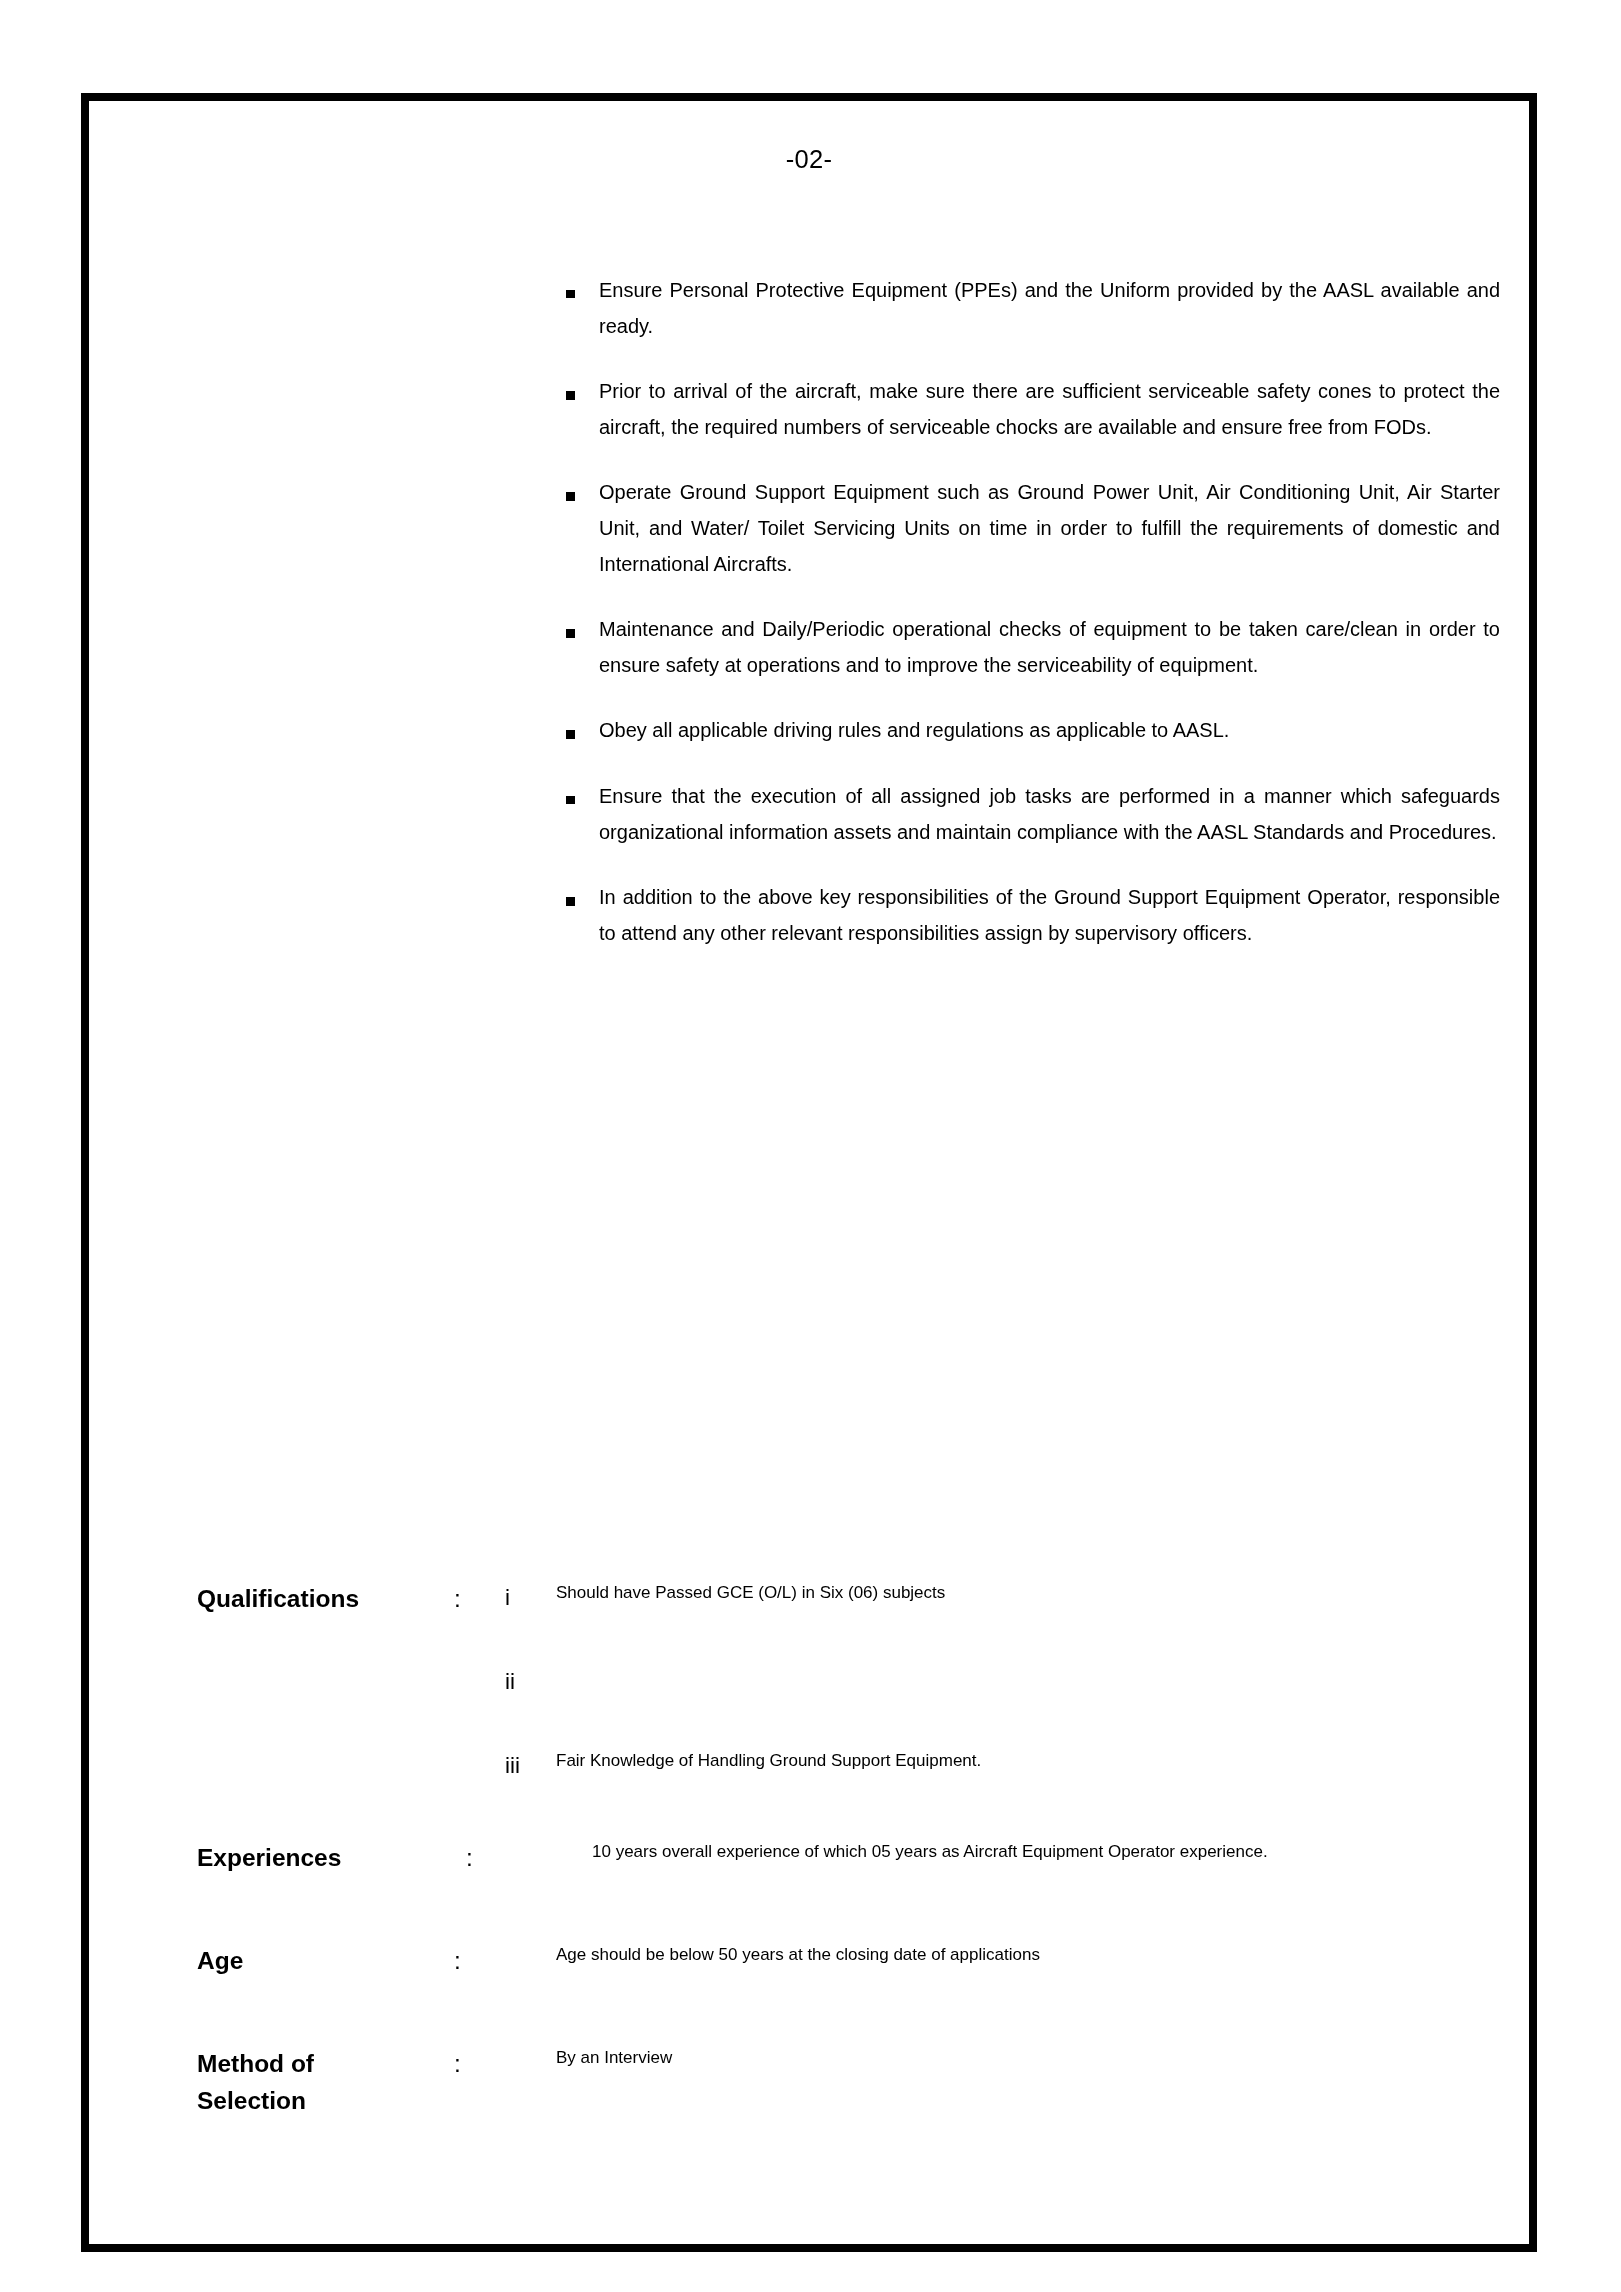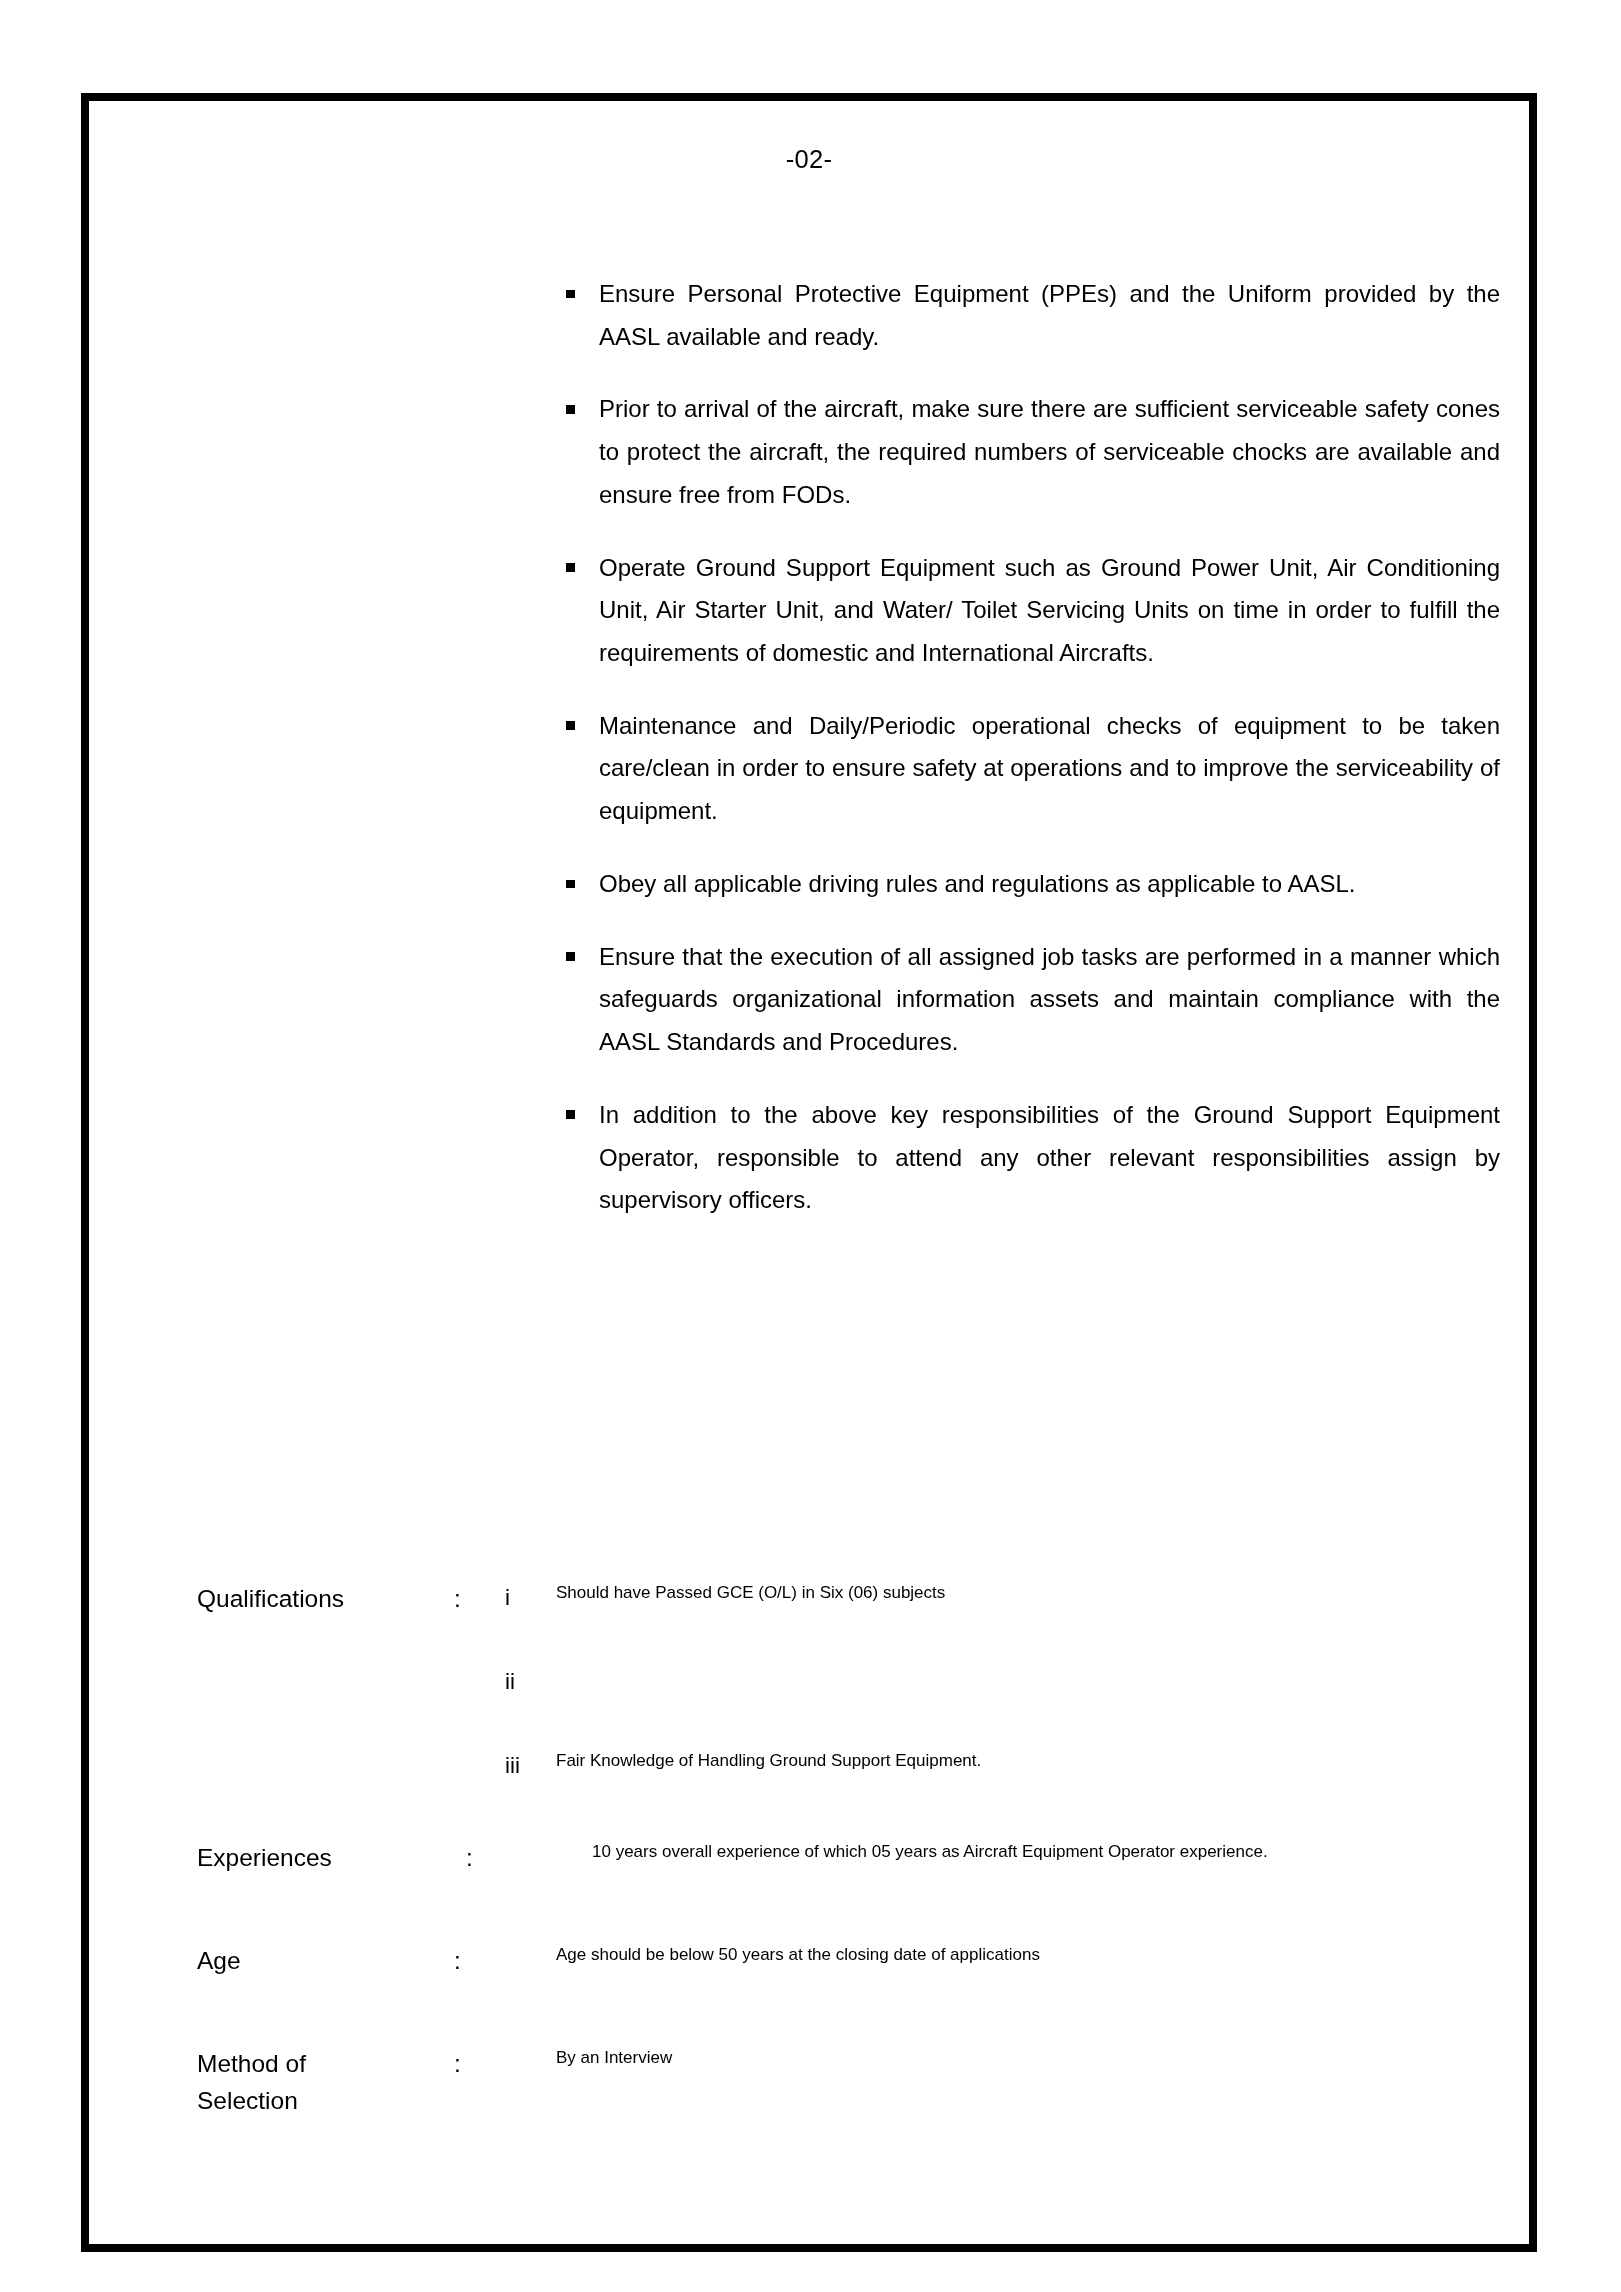--- a/index.html
+++ b/index.html
@@ -60,21 +60,21 @@
   .duties {
     position: absolute;
     left: 477px;   
     top: 172px;
     width: 934px;  
   }
   .bullet-item {
     position: relative;
     padding-left: 33px;
     margin-bottom: 30px;
-    font-size: 24px;
+    font-size: 20px;
     line-height: 1.78;
     text-align: justify;
     text-justify: inter-word;
     color: #000;
   }
   .bullet-item:last-child { margin-bottom: 0; }
   .bullet-item .marker {
     position: absolute;
     left: 0;
     top: 16.7px;
@@ -91,21 +91,21 @@
     width: 1313px;
   }
   .info-row {
     display: flex;
     align-items: flex-start;
     margin-bottom: 0;
   }
   .info-label {
     width: 257px;
     flex: 0 0 257px;
-    font-weight: normal;
+    font-weight: bold;
     font-size: 24.5px;
     line-height: 1.5;
     color: #000;
   }
   .info-label .lbl-line { display: block; }
   .info-colon {
     width: 51px;
     flex: 0 0 51px;
     font-size: 24.5px;
     line-height: 1.5;

